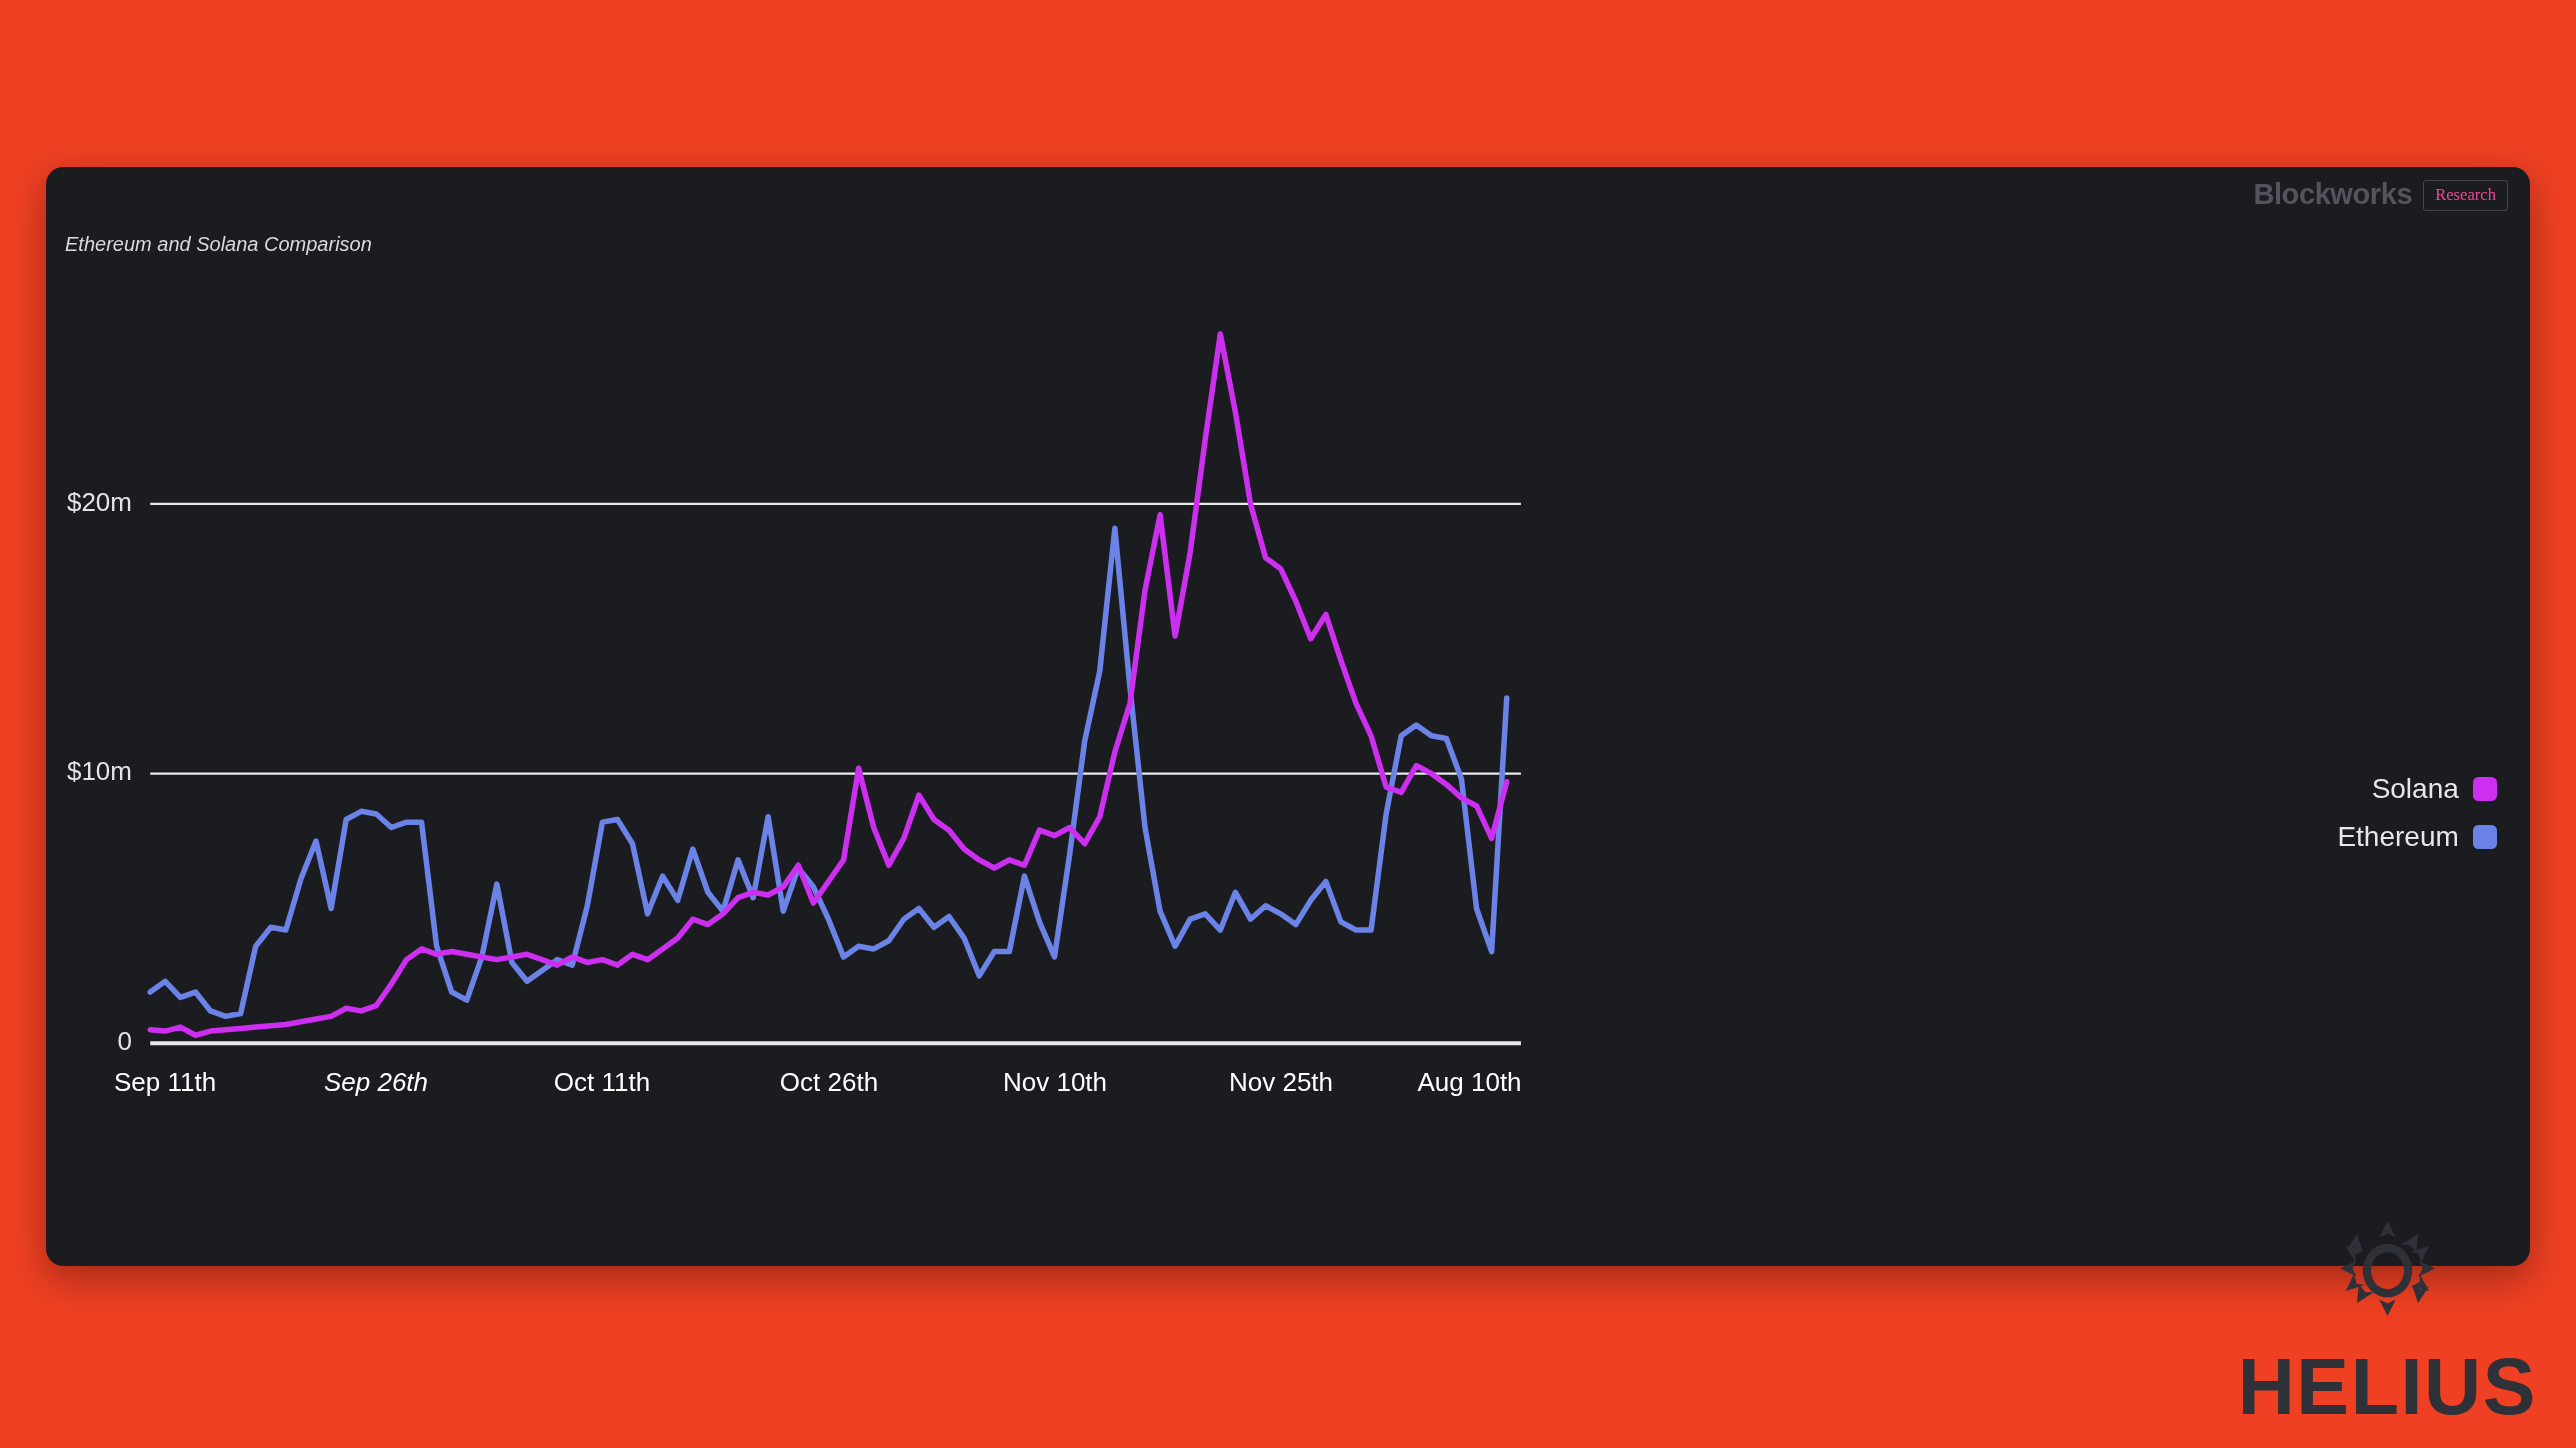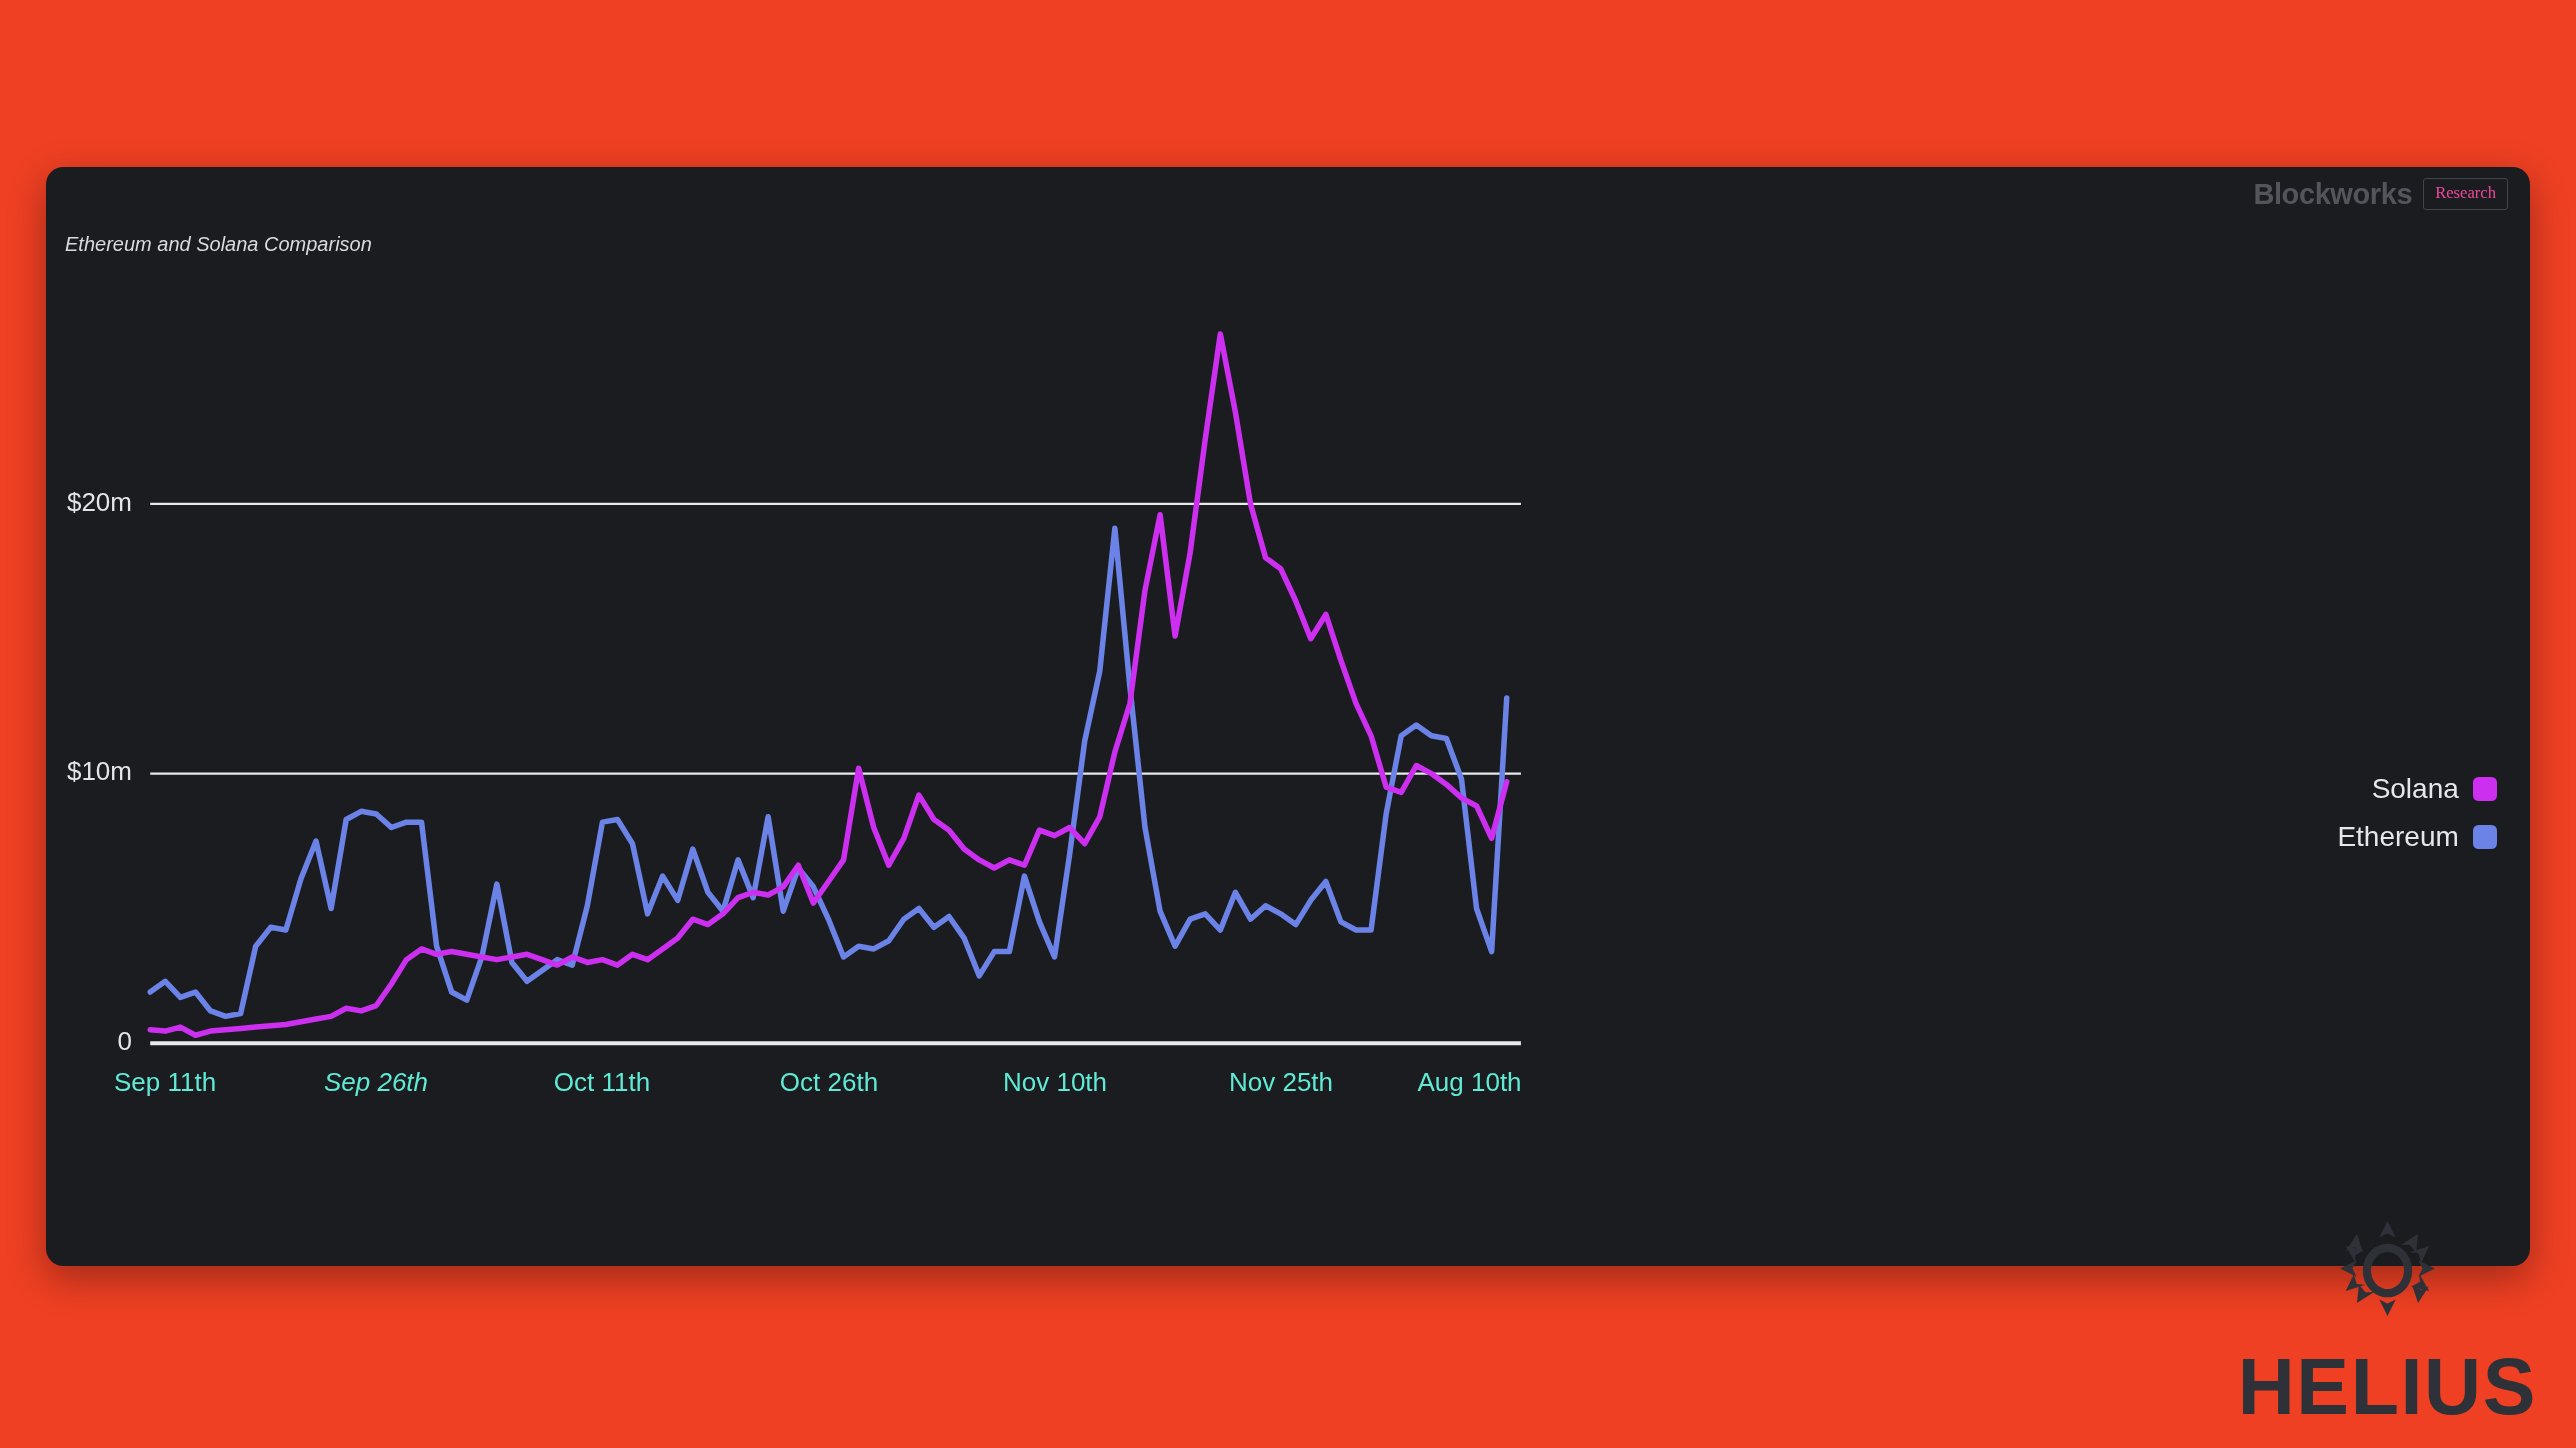--- a/index.html
+++ b/index.html
@@ -59,21 +59,21 @@
     font-style: italic;
     color: #d9dade;
     white-space: nowrap;
   }
 
   .brand-block {
     position: absolute;
     right: 22px;
     top: 11px;
     display: flex;
-    align-items: flex-start;
+    align-items: flex-end;
     gap: 11px;
   }
   .brand-name {
     font-size: 29px;
     font-weight: bold;
     color: #53555c;
     letter-spacing: -0.4px;
     white-space: nowrap;
   }
   .brand-badge {
@@ -105,21 +105,21 @@
   .ytick-label {
     position: absolute;
     font-size: 26px;
     color: #e3e4e7;
     text-align: right;
     white-space: nowrap;
   }
   .xtick-label {
     position: absolute;
     font-size: 26px;
-    color: #5eead4;
+    color: #ffffff;
     white-space: nowrap;
   }
 
   
   .legend {
     position: absolute;
     right: 33px;
     top: 480px;
     display: flex;
     flex-direction: column;

